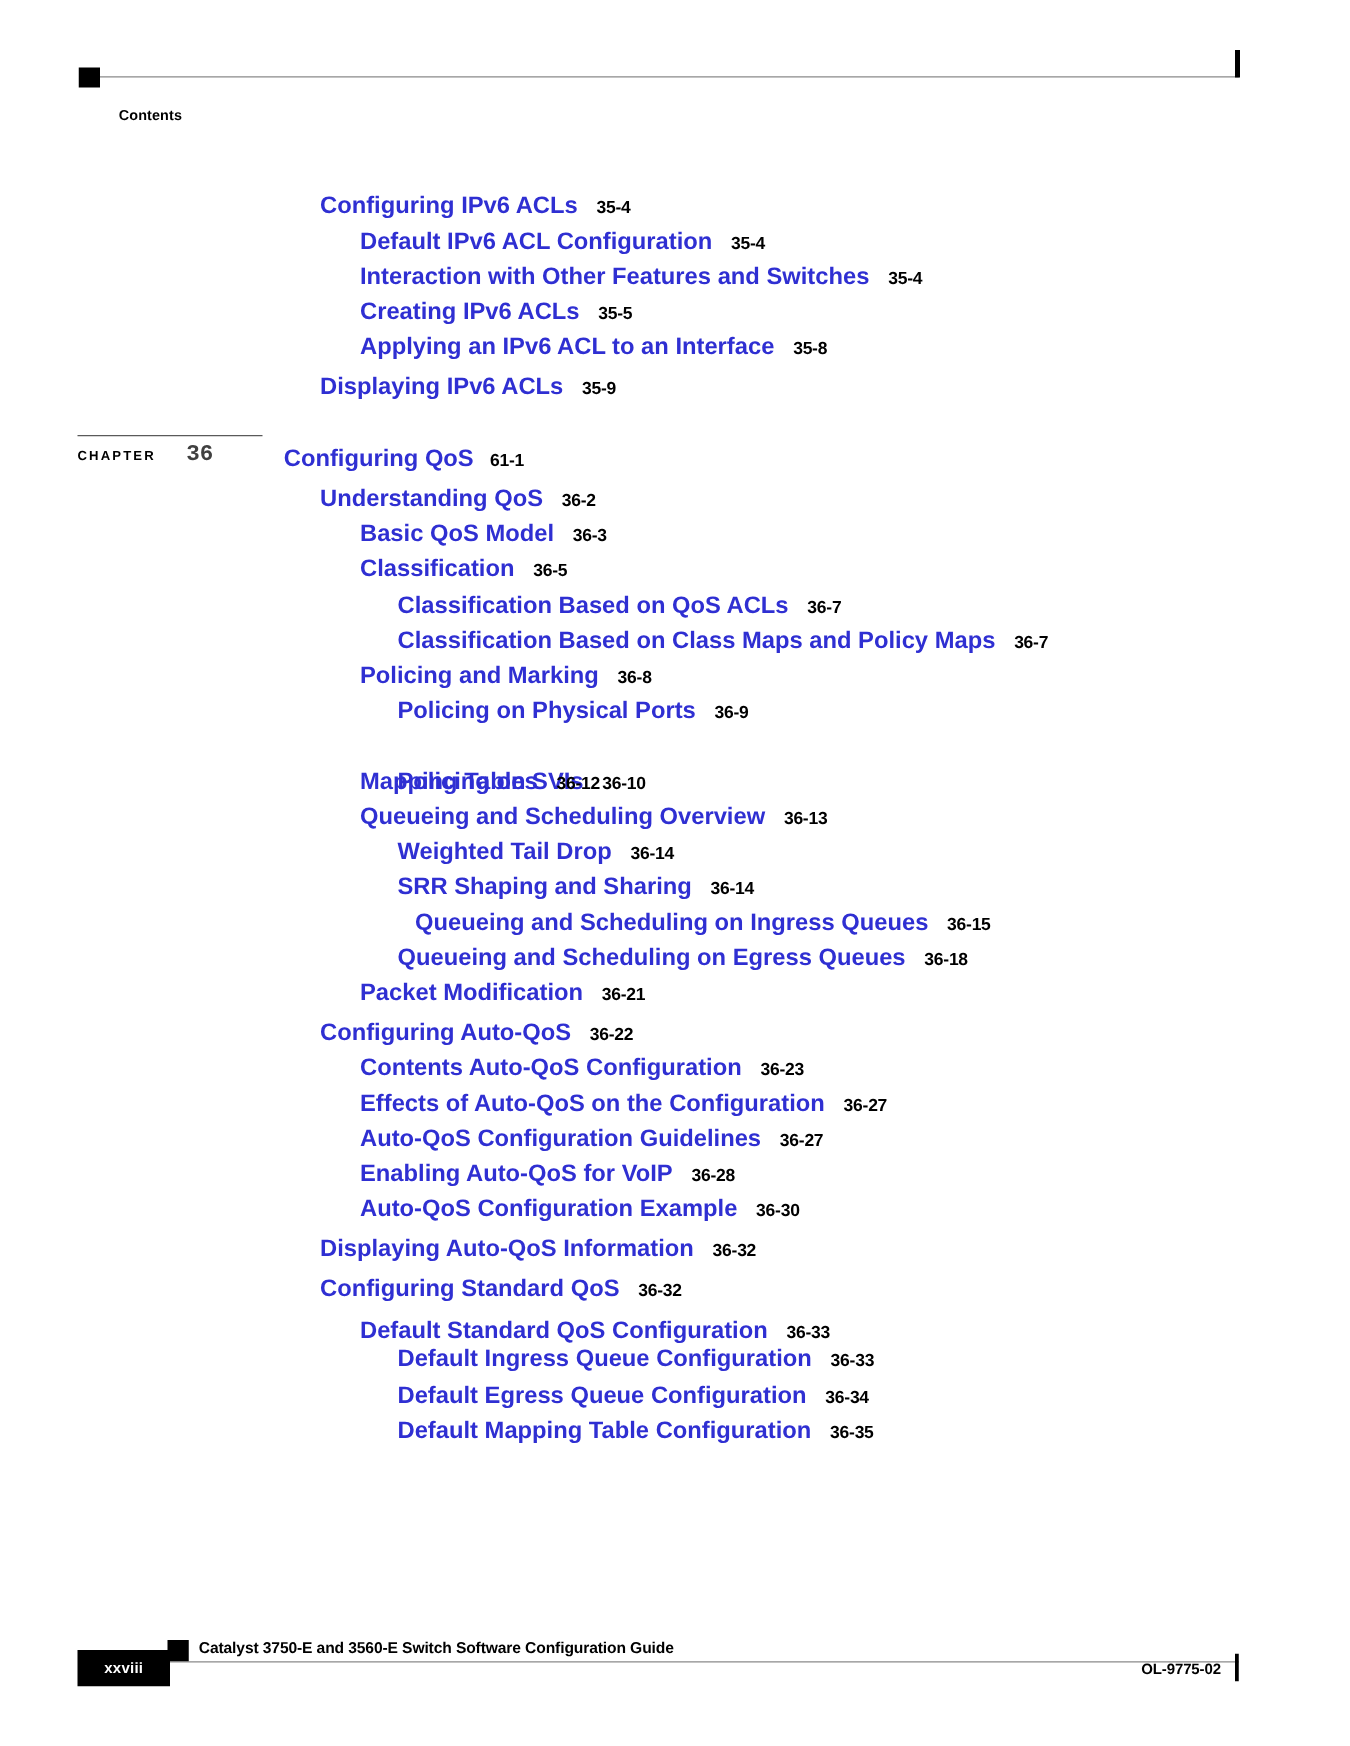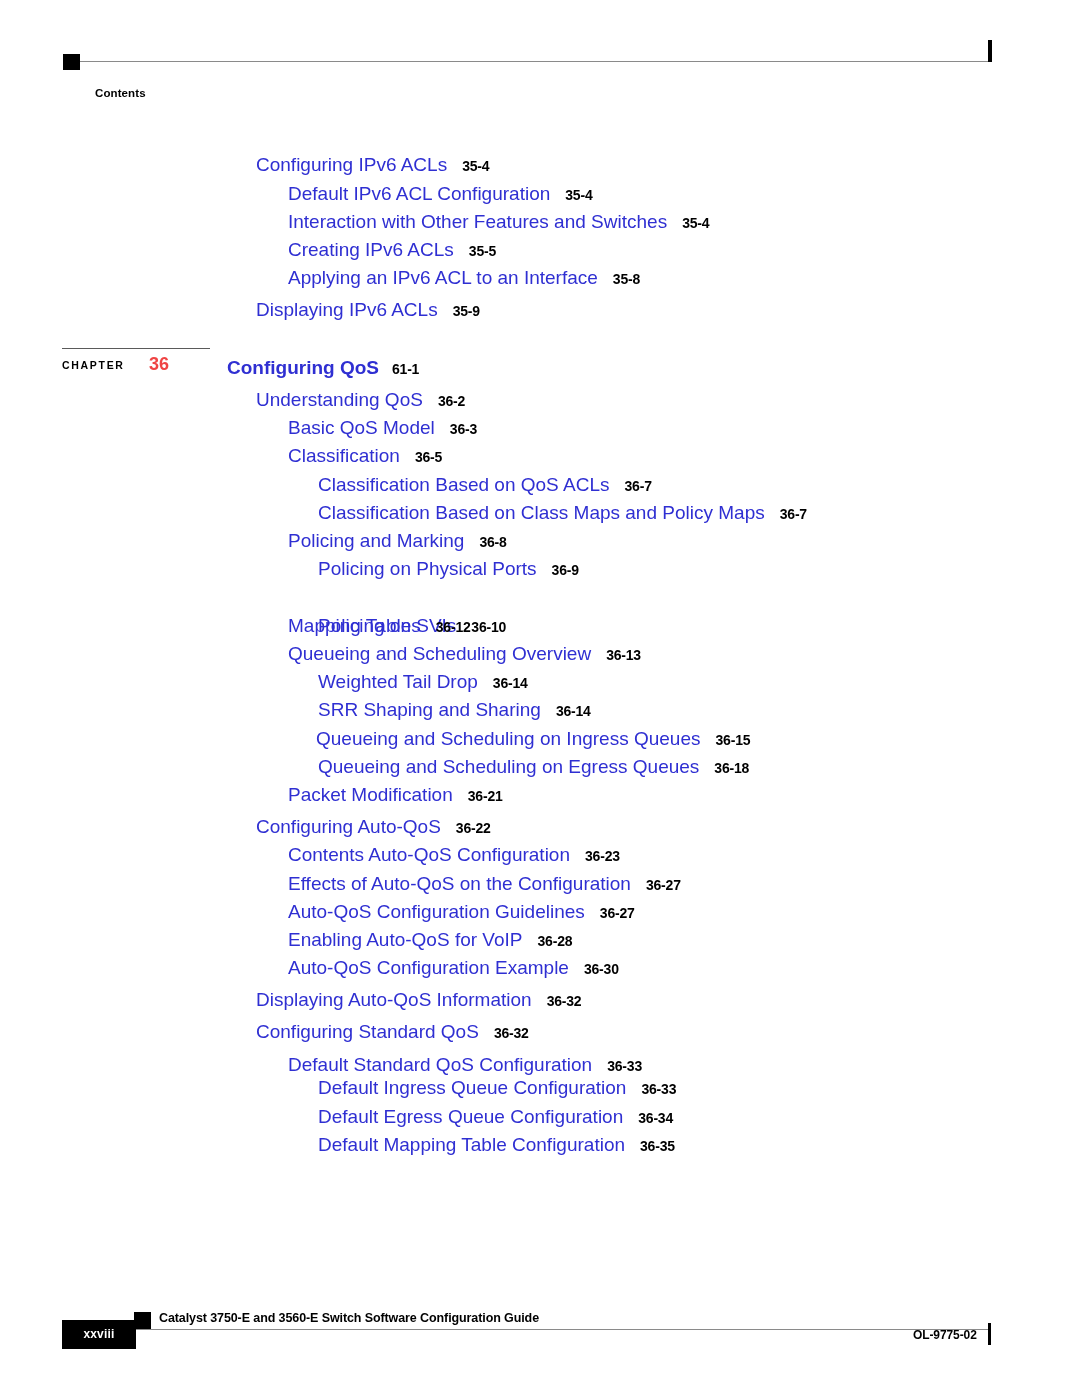--- a/index.html
+++ b/index.html
@@ -67,21 +67,21 @@
     top: 0;
     width: 1080px;
   }
   .toc-entry {
     position: absolute;
     white-space: nowrap;
     line-height: 1;
   }
   .toc-title {
     color: #2f2fd2;
-    font-weight: normal;
+    font-weight: bold;
   }
   .toc-title.bold {
     font-weight: bold;
   }
   .toc-page {
     color: #000000;
     font-weight: bold;
     font-size: 14px;
     letter-spacing: -0.2px;
   }
@@ -117,21 +117,22 @@
     font-weight: bold;
     letter-spacing: 1.7px;
     color: #000000;
   }
   .chapter-num {
     position: absolute;
     left: 87px;
     top: 6px;
     font-size: 18px;
     font-weight: bold;
-    color: #ef4444;
+    color: #404040;
+    font-family: Liberation Mono, monospace;
   }
 
   
   #page-footer {
     position: absolute;
     left: 0;
     top: 1290px;
     width: 1080px;
     height: 107px;
   }
@@ -228,21 +229,21 @@
     <div class="toc-entry lvl2" style="left: 288px; top: 446px;"><span class="toc-title">Classification</span><span class="gapA"></span><span class="toc-page">36-5</span></div>
     <div class="toc-entry lvl3" style="left: 318px; top: 475px;"><span class="toc-title">Classification Based on QoS ACLs</span><span class="gapA"></span><span class="toc-page">36-7</span></div>
     <div class="toc-entry lvl3" style="left: 318px; top: 503px;"><span class="toc-title">Classification Based on Class Maps and Policy Maps</span><span class="gapA"></span><span class="toc-page">36-7</span></div>
     <div class="toc-entry lvl2" style="left: 288px; top: 531px;"><span class="toc-title">Policing and Marking</span><span class="gapA"></span><span class="toc-page">36-8</span></div>
     <div class="toc-entry lvl3" style="left: 318px; top: 559px;"><span class="toc-title">Policing on Physical Ports</span><span class="gapA"></span><span class="toc-page">36-9</span></div>
     <div class="toc-entry lvl3" style="left: 318px; top: 572px; margin-top: 44px;"><span class="toc-title">Policing on SVIs</span><span class="gapA"></span><span class="toc-page">36-10</span></div>
     <div class="toc-entry lvl2" style="left: 288px; top: 616px;"><span class="toc-title">Mapping Tables</span><span class="gapA"></span><span class="toc-page">36-12</span></div>
     <div class="toc-entry lvl2" style="left: 288px; top: 644px;"><span class="toc-title">Queueing and Scheduling Overview</span><span class="gapA"></span><span class="toc-page">36-13</span></div>
     <div class="toc-entry lvl3" style="left: 318px; top: 672px;"><span class="toc-title">Weighted Tail Drop</span><span class="gapA"></span><span class="toc-page">36-14</span></div>
     <div class="toc-entry lvl3" style="left: 318px; top: 700px;"><span class="toc-title">SRR Shaping and Sharing</span><span class="gapA"></span><span class="toc-page">36-14</span></div>
-    <div class="toc-entry lvl3" style="left: 316px; top: 729px; text-align: right;"><span class="toc-title">Queueing and Scheduling on Ingress Queues</span><span class="gapA"></span><span class="toc-page">36-15</span></div>
+    <div class="toc-entry lvl3" style="left: 332px; top: 729px; text-align: right;"><span class="toc-title">Queueing and Scheduling on Ingress Queues</span><span class="gapA"></span><span class="toc-page">36-15</span></div>
     <div class="toc-entry lvl3" style="left: 318px; top: 757px;"><span class="toc-title">Queueing and Scheduling on Egress Queues</span><span class="gapA"></span><span class="toc-page">36-18</span></div>
     <div class="toc-entry lvl2" style="left: 288px; top: 785px;"><span class="toc-title">Packet Modification</span><span class="gapA"></span><span class="toc-page">36-21</span></div>
     <div class="toc-entry lvl1" style="left: 256px; top: 817px;"><span class="toc-title">Configuring Auto-QoS</span><span class="gapA"></span><span class="toc-page">36-22</span></div>
     <div class="toc-entry lvl2" style="left: 288px; top: 845px;"><span class="toc-title">Contents Auto-QoS Configuration</span><span class="gapA"></span><span class="toc-page">36-23</span></div>
     <div class="toc-entry lvl2" style="left: 288px; top: 874px;"><span class="toc-title">Effects of Auto-QoS on the Configuration</span><span class="gapA"></span><span class="toc-page">36-27</span></div>
     <div class="toc-entry lvl2" style="left: 288px; top: 902px;"><span class="toc-title">Auto-QoS Configuration Guidelines</span><span class="gapA"></span><span class="toc-page">36-27</span></div>
     <div class="toc-entry lvl2" style="left: 288px; top: 930px;"><span class="toc-title">Enabling Auto-QoS for VoIP</span><span class="gapA"></span><span class="toc-page">36-28</span></div>
     <div class="toc-entry lvl2" style="left: 288px; top: 958px;"><span class="toc-title">Auto-QoS Configuration Example</span><span class="gapA"></span><span class="toc-page">36-30</span></div>
     <div class="toc-entry lvl1" style="left: 256px; top: 990px;"><span class="toc-title">Displaying Auto-QoS Information</span><span class="gapA"></span><span class="toc-page">36-32</span></div>
     <div class="toc-entry lvl1" style="left: 256px; top: 1022px;"><span class="toc-title">Configuring Standard QoS</span><span class="gapA"></span><span class="toc-page">36-32</span></div>

